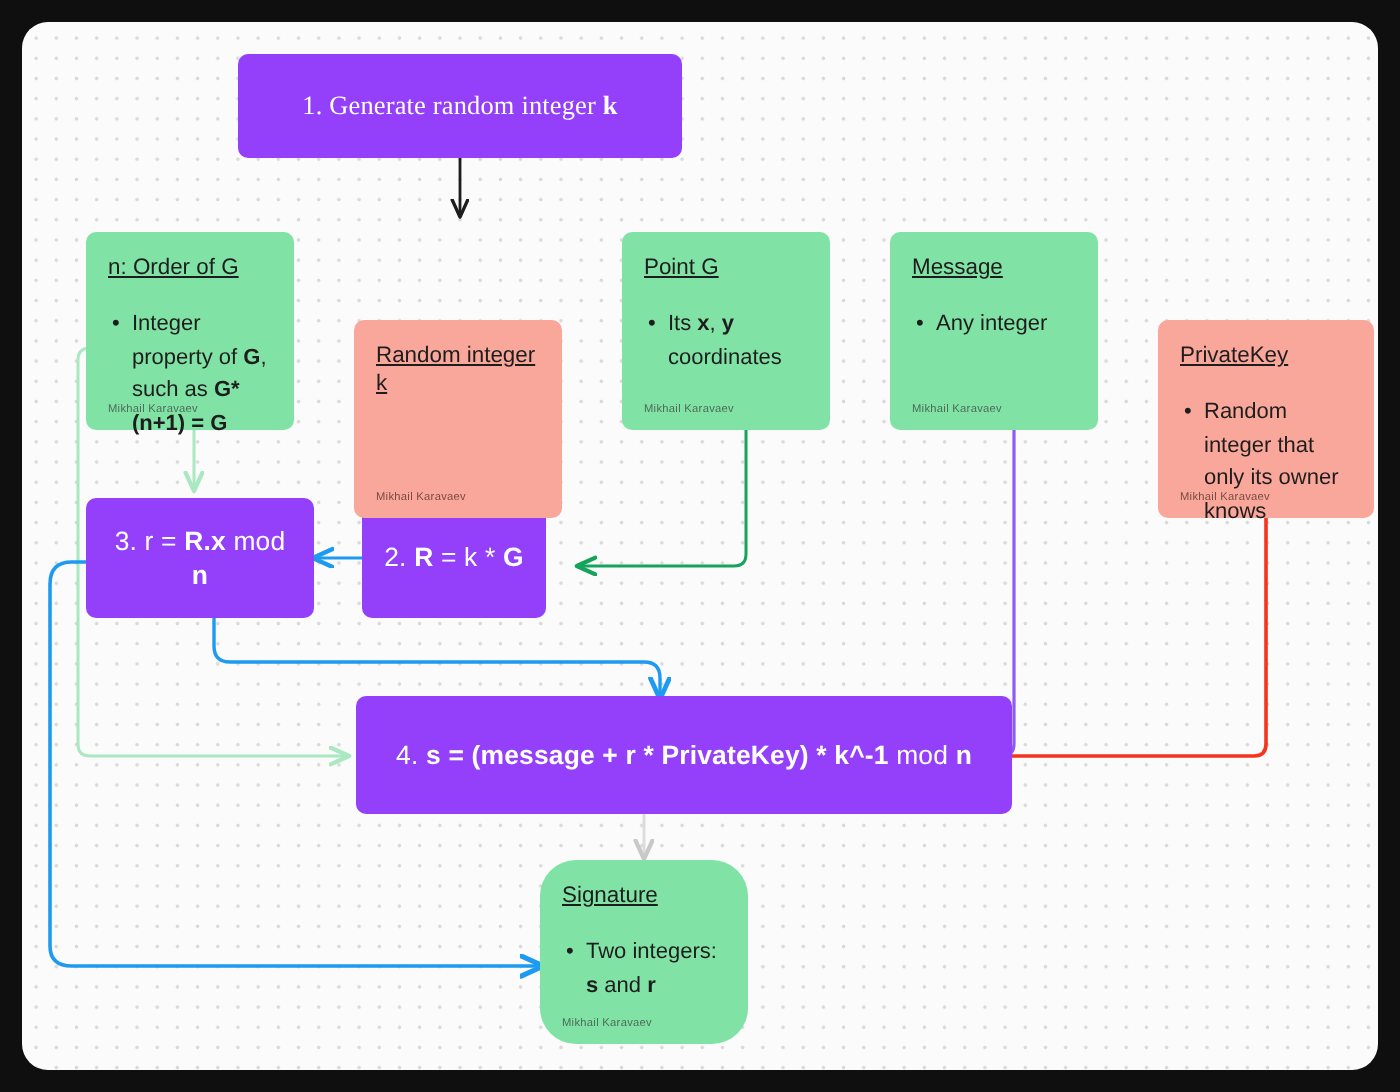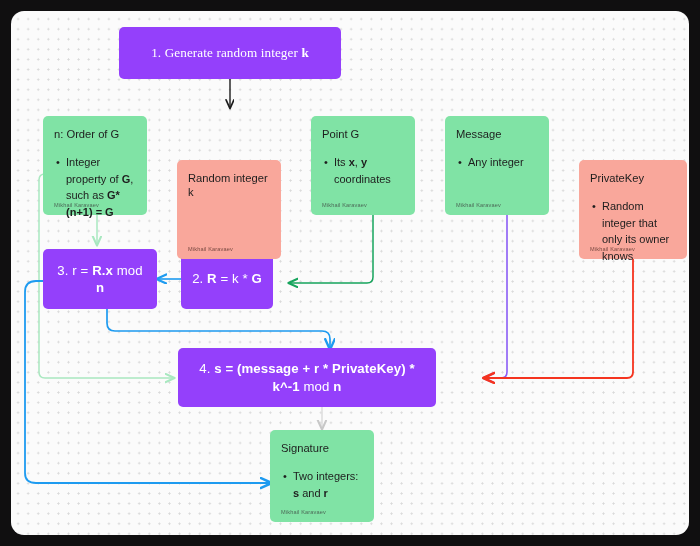--- a/index.html
+++ b/index.html
@@ -46,20 +46,21 @@
 
   .note { padding: 11px 10px 0 11px; }
   .note.green { background: #80e3a5; }
   .note.pink  { background: #f9a79b; margin-top: 44px; }
   .note-title {
     font-size: 11.2px;
     color: #1d1d1d;
     font-weight: 400;
     line-height: 1.25;
     margin-bottom: 13px;
+    text-decoration: underline;
   }
   .note-list { list-style: none; }
   .note-list li {
     position: relative;
     font-size: 11px;
     color: #1d1d1d;
     line-height: 1.52;
     padding-left: 12px;
   }
   .note-list li::before {
@@ -136,21 +137,21 @@
   </div>
 
   <div class="node proc" style="left:170px; top:238px; width:92px; height:60px;">
     <span>2. <b>R</b> = k * <b>G</b></span>
   </div>
 
   <div class="node proc" style="left:32px; top:238px; width:114px; height:60px;">
     <span>3. r = <b>R.x</b> mod <b>n</b></span>
   </div>
 
-  <div class="node proc" style="left:167px; top:337px; width:258px; height:59px;">
+  <div class="node proc" style="left:167px; top:337px; width:328px; height:59px;">
     <span>4. <b>s = (message + r * PrivateKey) * k^-1</b> mod <b>n</b></span>
   </div>
 
   <div class="node note green" style="left:32px; top:105px; width:104px; height:99px;">
     <div class="note-title">n: Order of G</div>
     <ul class="note-list">
       <li>Integer property of <b>G</b>, such as <b>G*(n+1) = G</b></li>
     </ul>
     <div class="credit">Mikhail Karavaev</div>
   </div>
@@ -177,20 +178,20 @@
   </div>
 
   <div class="node note pink" style="left:568px; top:105px; width:108px; height:99px;">
     <div class="note-title">PrivateKey</div>
     <ul class="note-list">
       <li>Random integer that only its owner knows</li>
     </ul>
     <div class="credit">Mikhail Karavaev</div>
   </div>
 
-  <div class="node note green" style="left:259px; top:419px; width:104px; height:92px;">
+  <div class="node note green" style="left:259px; top:419px; width:104px; height:92px;border-radius:18px;">
     <div class="note-title">Signature</div>
     <ul class="note-list">
       <li>Two integers: <b>s</b> and <b>r</b></li>
     </ul>
     <div class="credit">Mikhail Karavaev</div>
   </div>
 </div>
 
 </body></html>

